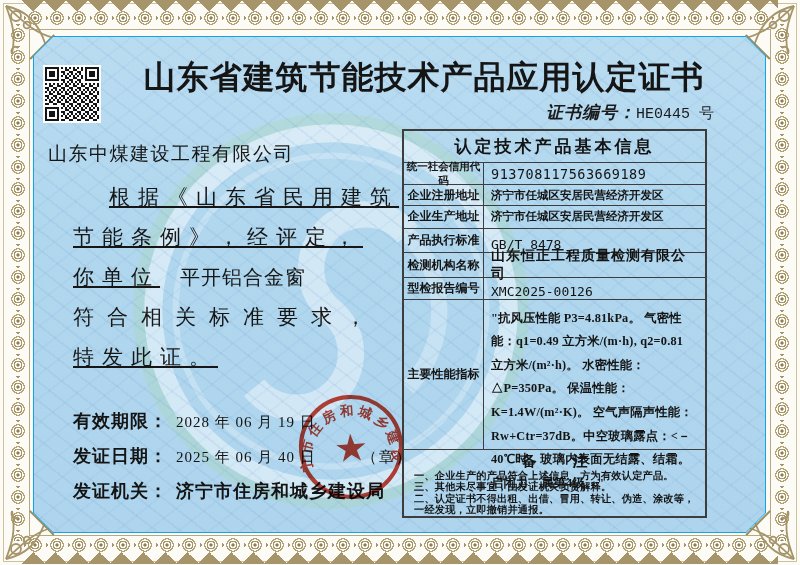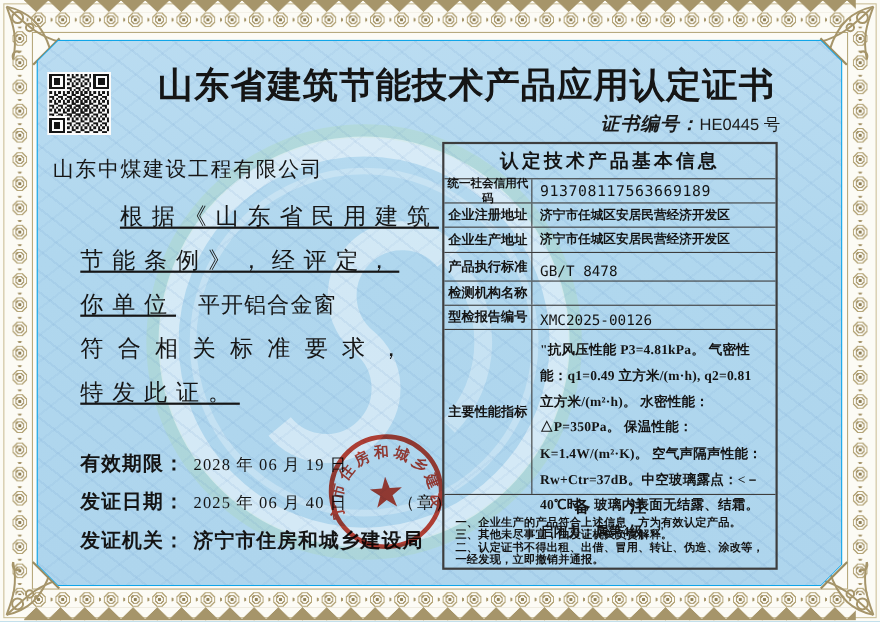--- a/index.html
+++ b/index.html
@@ -48,21 +48,21 @@
   .wm-texture{position:absolute;inset:0;pointer-events:none;
     background-image:
       repeating-linear-gradient(38deg, rgba(74,124,186,.085) 0 2px, transparent 2px 15px),
       repeating-linear-gradient(-38deg, rgba(74,124,186,.055) 0 2px, transparent 2px 19px);}
   
   .title{position:absolute;left:60px;top:19px;width:660px;text-align:center;
     font-family:"Liberation Sans",sans-serif;font-weight:bold;font-size:32px;letter-spacing:1px;
     color:#151515;white-space:nowrap;}
   .certno{position:absolute;left:512px;top:64px;white-space:nowrap;color:#1a1a1a;}
   .certno .lbl{font-weight:bold;font-size:17px;font-style:italic;letter-spacing:1px;}
-  .certno .val{font-family:Liberation Sans, sans-serif;font-size:15px;}
+  .certno .val{font-family:Liberation Mono, monospace;font-size:15px;}
   .qr{position:absolute;left:9px;top:28px;width:58px;height:58px;}
   
   .company{position:absolute;left:14px;top:104px;font-size:19px;letter-spacing:1.5px;color:#161616;}
   .bodytext{position:absolute;left:39px;top:140px;width:350px;color:#161616;}
   .bodytext .ln{height:40px;line-height:40px;font-size:21px;white-space:nowrap;}
   .ls8{letter-spacing:8px;text-decoration:underline;} .ls13{letter-spacing:13px;}
   .indent{padding-left:36px;}
   .product{font-size:20px;letter-spacing:1px;margin-left:20px;}
   .meta-row{position:absolute;left:39px;white-space:nowrap;color:#141414;}
   .meta-row .mlbl{font-weight:bold;font-size:18px;letter-spacing:1px;}
@@ -258,20 +258,21 @@
       <div class="t-row h26 r-addr">
         <div class="t-label">企业生产地址</div>
         <div class="t-value">济宁市任城区安居民营经济开发区</div>
       </div>
       <div class="t-row h29 r-std">
         <div class="t-label">产品执行标准</div>
         <div class="t-value">GB/T 8478</div>
       </div>
       <div class="t-row h25 r-org">
         <div class="t-label">检测机构名称</div>
+        <div class="t-value">山东恒正工程质量检测有限公司</div>
       </div>
       <div class="t-row h25 r-report">
         <div class="t-label">型检报告编号</div>
         <div class="t-value">XMC2025-00126</div>
       </div>
       <div class="t-row h150 r-perf">
         <div class="t-label">主要性能指标</div>
         <div class="t-value">"抗风压性能 P3=4.81kPa。 气密性能：q1=0.49 立方米/(m·h), q2=0.81 立方米/(m²·h)。 水密性能：△P=350Pa。 保温性能：K=1.4W/(m²·K)。 空气声隔声性能：Rw+Ctr=37dB。中空玻璃露点：&lt;－40℃时，玻璃内表面无结露、结霜。启闭力：属第4级。"</div>
       </div>
 

